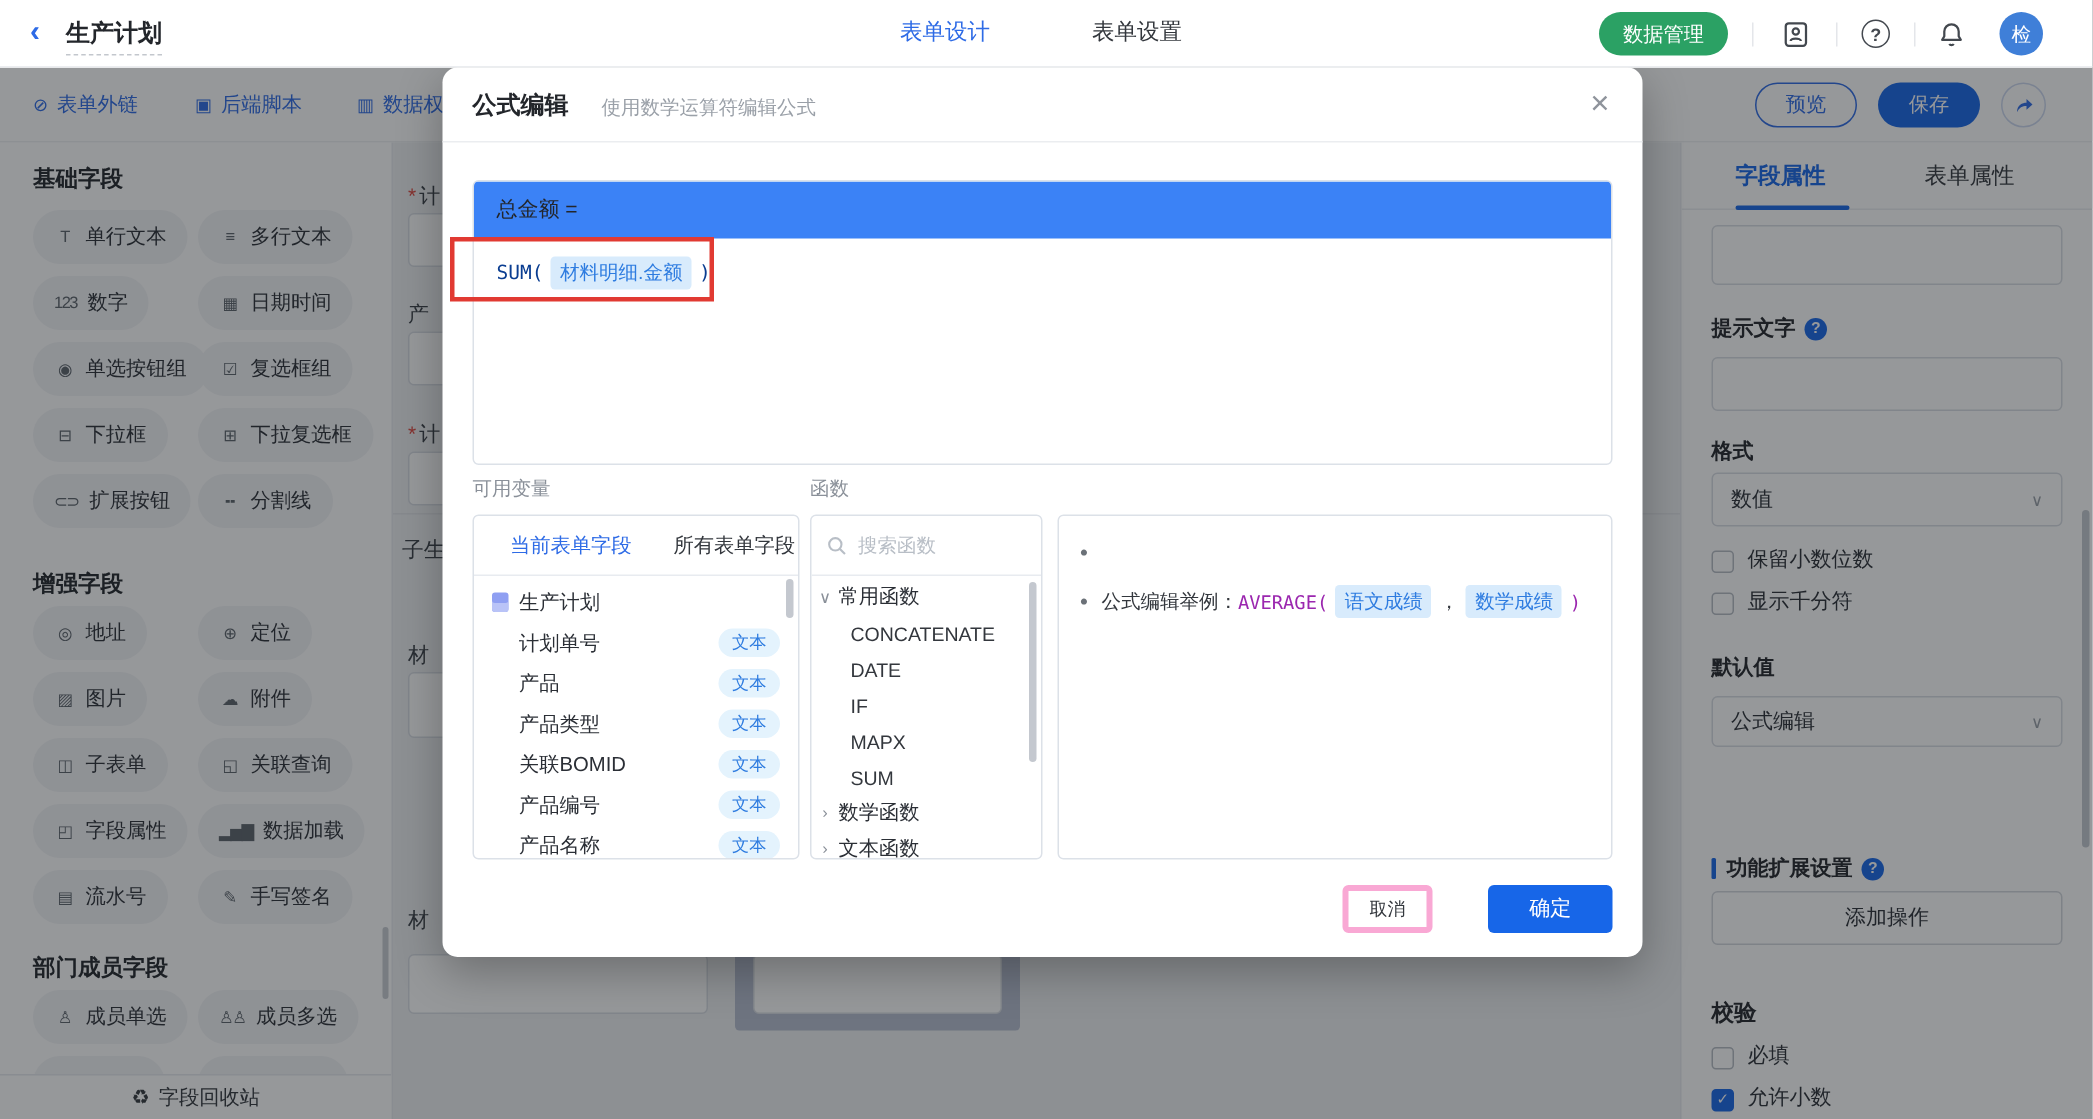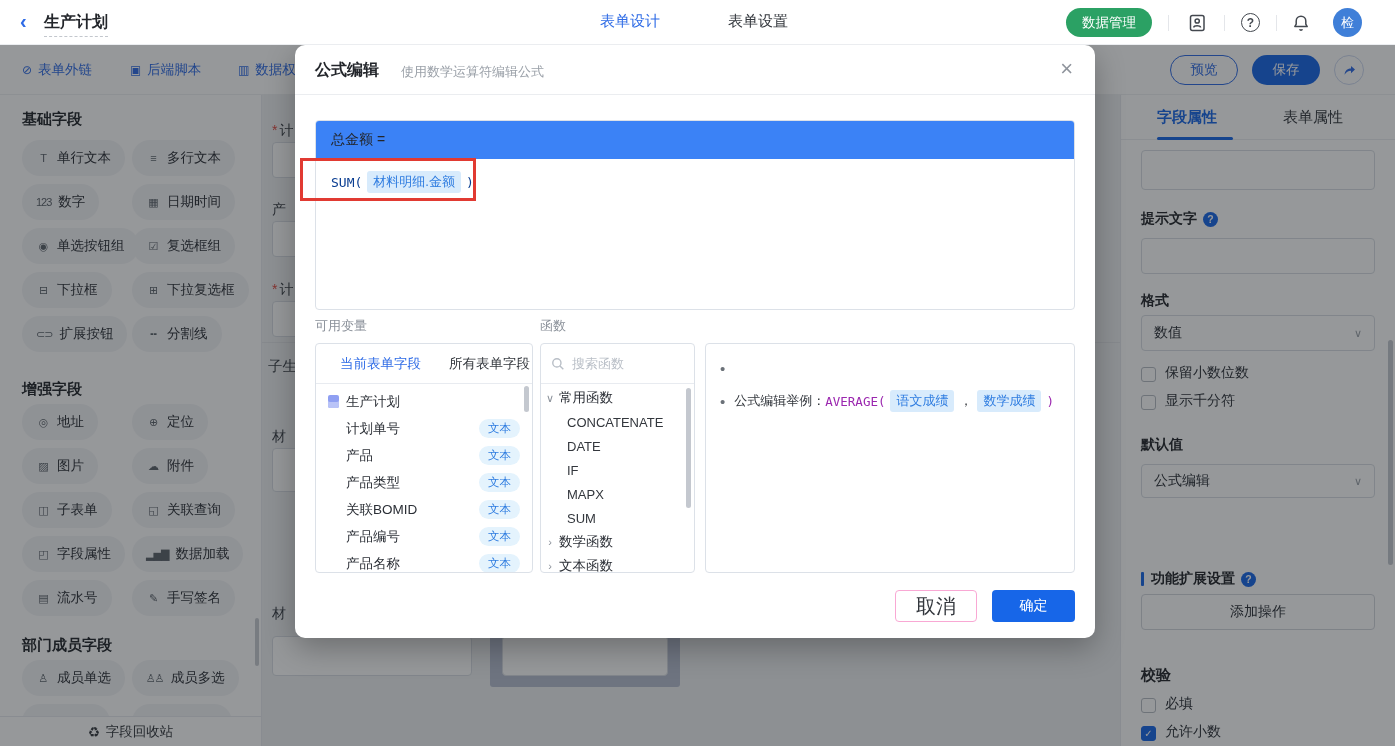--- a/index.html
+++ b/index.html
@@ -84,21 +84,21 @@
   .searchrow input::placeholder { color:#b8bec6; }
   .frow { position:absolute; left:0; width:100%; height:24px; display:flex; align-items:center; font-size:13px; color:#33373d; cursor:pointer; }
   .frow .gchev { width:18px; text-align:center; color:#8a9099; font-size:11px; }
   .frow.group { font-size:13.5px; color:#2b2f36; }
   .frow.item { padding-left:26px; }
   .thumb { position:absolute; width:5px; border-radius:3px; background:#c4c8cf; }
   .hints { padding:16px 14px; }
   .hintline { display:flex; align-items:center; font-size:13px; color:#33373d; margin-bottom:13px; flex-wrap:wrap; }
   .bullet { color:#6b7178; margin-right:9px; font-size:15px; }
   .pfn { color:#9b27af; font-family:"DejaVu Sans Mono","Liberation Mono",monospace; font-size:12.5px;text-align:right; }
-  .m-cancel { position:absolute; left:600px; top:545px; width:82px; height:32px; background:#fff; border:1px solid #f9a8d4; border-radius:4px; display:flex; align-items:center; justify-content:center; font-size:20px; color:#33373d; cursor:pointer; }
+  .m-cancel { position:absolute; left:600px; top:545px; width:60px; height:32px; background:#fff; border:4px solid #f9a8d4; border-radius:4px; display:flex; align-items:center; justify-content:center; font-size:12px; color:#33373d; cursor:pointer; }
   .m-ok { position:absolute; left:697px; top:545px; width:83px; height:32px; background:#1766e8; border-radius:4px; display:flex; align-items:center; justify-content:center; font-size:14px; color:#fff; cursor:pointer; }
   .red-rect { left:300px; top:158px; width:176px; height:43px; border:3px solid #e13a32; z-index:45; pointer-events:none; }
 </style>
 </head>
 <body>
 
 <div class="stage">
 
   <div class="abs topbar">
     <div class="abs back">‹</div>

